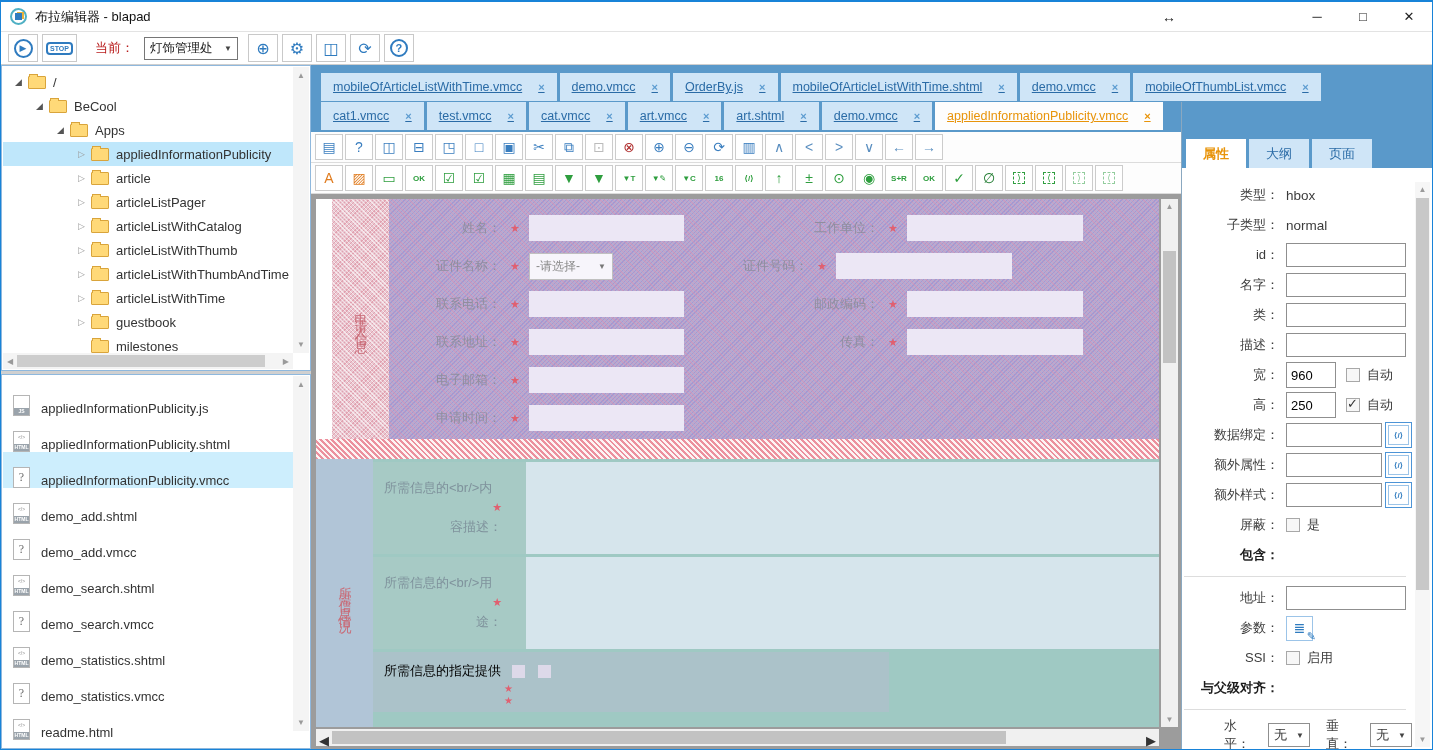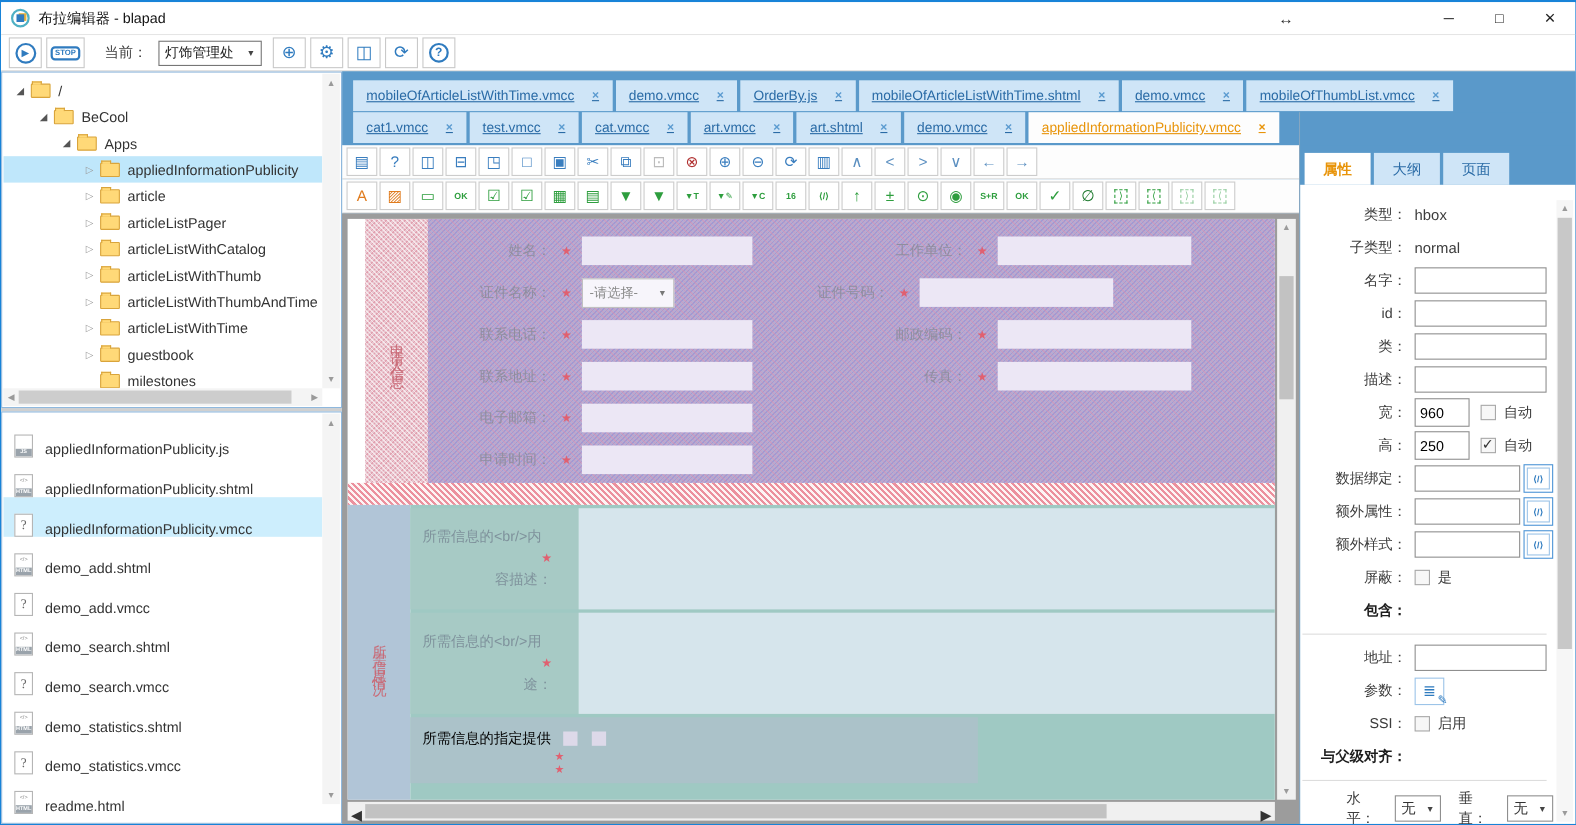--- a/index.html
+++ b/index.html
@@ -15,21 +15,21 @@
 .title-controls{margin-left:auto;display:flex;align-items:center;height:100%;}
 .resize-glyph{font-weight:bold;font-size:14px;color:#222;margin-right:118px;}
 .wbtn{width:46px;height:100%;display:flex;align-items:center;justify-content:center;font-size:13px;color:#222;}
 
 
 .toolbar{height:33px;background:#fff;border-bottom:1px solid #cfcfcf;display:flex;align-items:center;padding-left:7px;gap:4px;flex:0 0 auto;}
 .tbtn{height:28px;min-width:30px;border:1px solid #c9c9c9;background:#fff;display:flex;align-items:center;justify-content:center;color:#2f7bbf;font-size:16px;padding:0 3px;}
 .run-glyph{width:19px;height:19px;border:2px solid #2f7bbf;border-radius:50%;display:flex;align-items:center;justify-content:center;font-size:9px;color:#2f7bbf;}
 .stop-glyph{font-size:7px;font-weight:bold;border:2px solid #2f7bbf;border-radius:4px;padding:1px 2px;color:#2f7bbf;}
 .help-glyph{width:18px;height:18px;border:2px solid #2f7bbf;border-radius:50%;display:flex;align-items:center;justify-content:center;font-size:11px;font-weight:bold;color:#2f7bbf;}
-.cur-label{margin:0 6px 0 14px;color:#404040;}
+.cur-label{margin:0 6px 0 14px;color:#b91c1c;}
 .site-select{width:94px;height:23px;border:1px solid #767676;background:#fff;display:flex;align-items:center;justify-content:space-between;padding:0 5px;font-size:12.5px;color:#222;margin-right:6px;}
 .site-select .arr{font-size:8px;color:#444;}
 
 
 .content{flex:1;display:flex;background:#d8d8d8;min-height:0;}
 .left-col{width:310px;display:flex;flex-direction:column;background:#d0d0d0;flex:0 0 auto;}
 .panelbox{background:#fff;border:1px solid #8fb8dd;position:relative;overflow:hidden;}
 .tree-panel{height:306px;flex:0 0 auto;}
 .file-panel{flex:1;margin-top:3px;min-height:0;}
 
@@ -689,25 +689,25 @@
             <div id="panel-rows">
                 <div class="prow">
                   <span class="plabel">类型：</span>
                   <span class="pvalue">hbox</span>
                 </div>
                 <div class="prow">
                   <span class="plabel">子类型：</span>
                   <span class="pvalue">normal</span>
                 </div>
                 <div class="prow">
+                  <span class="plabel">id：</span>
+                  <input class="pinput" style="">
+                </div>
+                <div class="prow">
                   <span class="plabel">名字：</span>
-                  <input class="pinput" style="">
-                </div>
-                <div class="prow">
-                  <span class="plabel">id：</span>
                   <input class="pinput" style="">
                 </div>
                 <div class="prow">
                   <span class="plabel">类：</span>
                   <input class="pinput" style="">
                 </div>
                 <div class="prow">
                   <span class="plabel">描述：</span>
                   <input class="pinput" style="">
                 </div>

